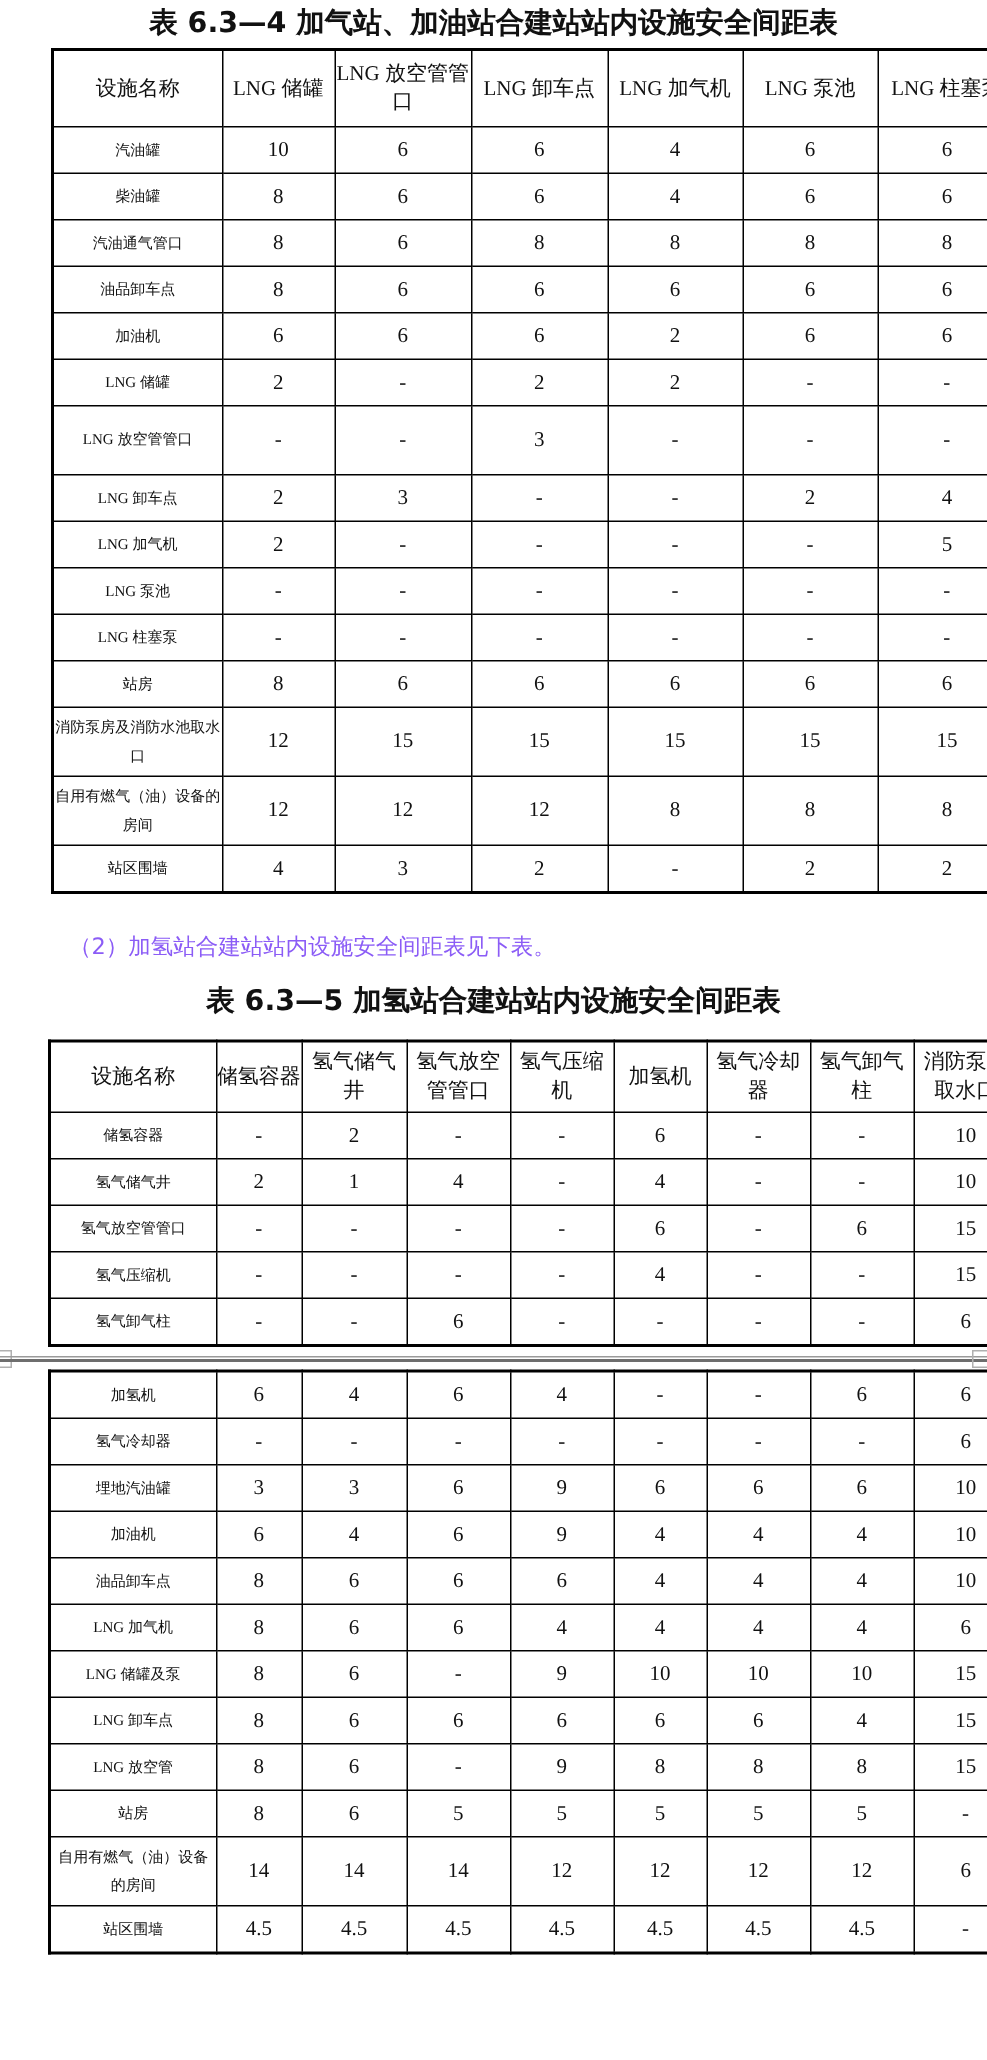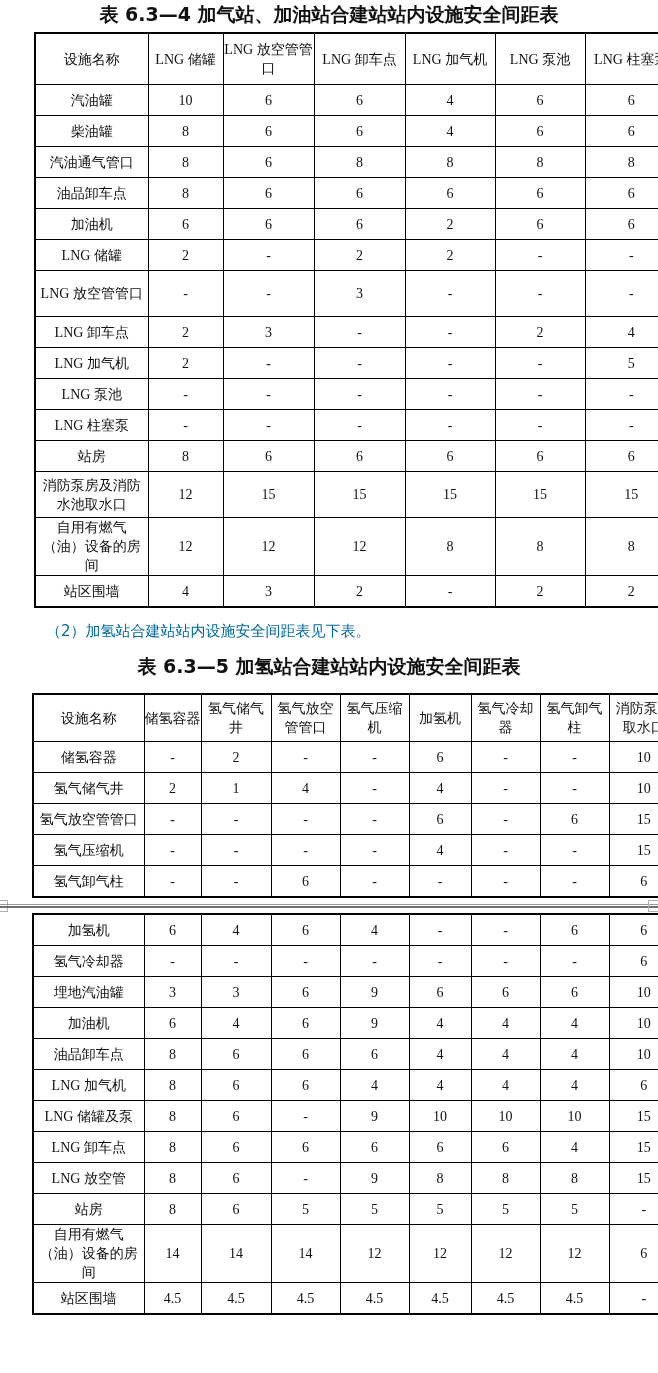--- a/index.html
+++ b/index.html
@@ -7,40 +7,40 @@
       width: 658px; height: 1373px; position: relative; overflow: hidden;
       font-family: "DejaVu Sans", "Liberation Sans", sans-serif;
       color: #111111;
     }
     .title {
       position: absolute; left: 0; width: 658px; text-align: center;
       font-weight: bold; font-size: 19px; letter-spacing: 0px;
       font-family: "DejaVu Sans", sans-serif;
     }
     .para {
-      position: absolute; left: 46px; font-size: 15px; color: #0369a1;
+      position: absolute; left: 46px; font-size: 15px; color: #8b5cf6;
       font-family: "DejaVu Sans", sans-serif;
     }
     table {
       position: absolute; border-collapse: collapse; table-layout: fixed;
       font-size: 14px; font-family: Liberation Serif, serif; margin-left: 27px;
     }
     table td, table th {
       border: 1px solid #000; text-align: center; vertical-align: middle;
       padding: 0; font-weight: normal; line-height: 19px; overflow: hidden;
       white-space: normal; word-break: break-all;
     }
     table.outer { border: 2px solid #000; }
     .t1 td, .t1 th { height: 30px; }
     .t1 tr.hdr th { height: 50px; }
     .t1 tr.tall td { height: 45px; }
     .t2 td, .t2 th { height: 30px; }
     .t2 tr.hdr th { height: 46px; }
     .t2 tr.tall td { height: 45px; }
-    .namecell { font-size: 14px; white-space: nowrap; }
+    .namecell { font-size: 10px; white-space: nowrap; }
     .namecell.wrap { white-space: normal; }
     .pagebreak {
       position: absolute; left: 0; top: 903px; width: 658px; height: 6px;
     }
     .pagebreak .line1 { position: absolute; left: 0; right: 0; top: 1px; height: 1px; background: #9a9a9a; }
     .pagebreak .line2 { position: absolute; left: 0; right: 0; top: 3px; height: 2px; background: #6e6e6e; }
     .pagebreak .mark-l { position: absolute; left: 0; top: -3px; width: 7px; height: 10px; border: 1px solid #b0b0b0; border-left: none; }
     .pagebreak .mark-r { position: absolute; right: 0; top: -3px; width: 9px; height: 10px; border: 1px solid #b0b0b0; border-right: none; }
   </style>
 </head>

